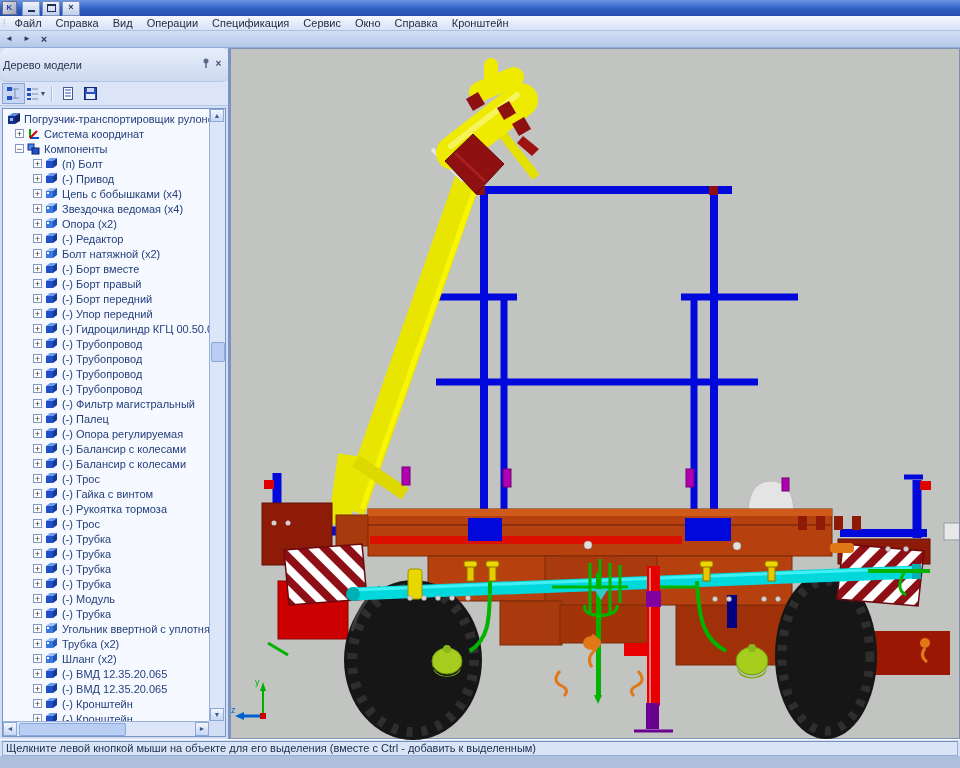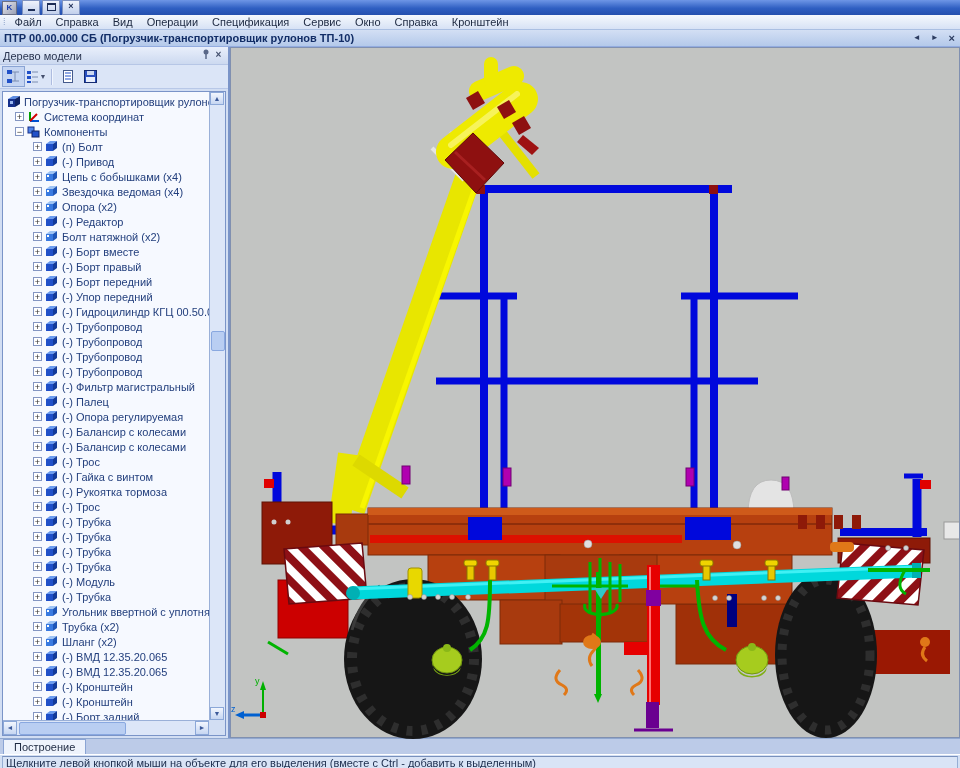--- a/index.html
+++ b/index.html
@@ -32,22 +32,22 @@
     border-bottom:1px solid #93ace0;display:flex;align-items:center;font-size:11px;}
   .docbar .doc-title{font-weight:bold;color:#122d66;padding-left:4px;flex:1;white-space:nowrap;overflow:hidden;}
   .docnav{color:#2c3c60;font-size:8px;padding:0 5px;line-height:16px;}
 
   
   .main{height:691px;display:flex;background:#aebedd;}
 
   .tree-panel{width:230px;flex:0 0 230px;display:flex;flex-direction:column;
     background:#d2def3;border-right:2px solid #7a94c8;box-sizing:border-box;}
   .tp-header{height:17px;background:linear-gradient(180deg,#e9effb,#ccd9f0);
-    display:flex;align-items:center;font-size:11px;color:#2a3550;padding:0 3px;
-    border-bottom:1px solid #b6c6e6;}
+    display:flex;align-items:center;font-size:11px;color:#2a3550;padding:8px 3px;
+    border-bottom:1px solid #b6c6e6;border-radius:7px;}
   .tp-header .tp-title{flex:1;}
   .tp-hbtn{width:13px;height:13px;text-align:center;line-height:12px;font-size:10px;color:#44506e;}
   .tp-toolbar{height:23px;background:#dbe5f7;border-bottom:1px solid #b8c8e8;
     display:flex;align-items:center;padding:0 2px;}
   .tbtn{width:21px;height:19px;display:flex;align-items:center;justify-content:center;
     border:1px solid transparent;}
   .tbtn.pressed{background:#c5d5f2;border:1px solid #8aa4d4;}
   .tb-sep{width:1px;height:16px;background:#aebce0;border-right:1px solid #f0f5fe;margin:0 3px;}
   .caret{font-size:7px;color:#44506e;margin-left:1px;}
 
@@ -94,21 +94,20 @@
       </div>
     <div class="winbtn close">×</div>
   </div>
 
   <div class="menubar">
     <span class="menu-handle">⁞</span>
     <span id="menu-items"><span class="menu-item">Файл</span><span class="menu-item">Справка</span><span class="menu-item">Вид</span><span class="menu-item">Операции</span><span class="menu-item">Спецификация</span><span class="menu-item">Сервис</span><span class="menu-item">Окно</span><span class="menu-item">Справка</span><span class="menu-item">Кронштейн</span></span>
   </div>
 
   <div class="docbar">
-    <span class="doc-title">ПТР 00.00.000 СБ (Погрузчик-транспортировщик рулонов ТП-10)</span>
     <span class="docnav">◄</span>
     <span class="docnav">►</span>
     <span class="docnav" style="font-size:11px;font-weight:bold;">×</span>
   </div>
 
   <div class="main">
 
     <div class="tree-panel">
       <div class="tp-header">
         <span class="tp-title">Дерево модели</span>
@@ -759,20 +758,17 @@
           <line x1="261" y1="713" x2="240" y2="713" stroke="#0060d0" stroke-width="3"></line>
           <polygon points="235,713 244,709 244,717" fill="#0060d0"></polygon>
           <rect x="260" y="710" width="6" height="6" fill="#cc0000"></rect>
           <text x="255" y="682" fill="#00b000" font-size="9">y</text>
           <text x="231" y="710" fill="#0060d0" font-size="9">z</text>
         </g>
       </svg>
     </div>
   </div>
 
-  <div class="tabstrip">
-    <div class="tab">Построение</div>
-  </div>
 
   <div class="statusbar">
     <div class="status-field">Щелкните левой кнопкой мыши на объекте для его выделения (вместе с Ctrl - добавить к выделенным)</div>
   </div>
 </div>
 
 </body></html>

